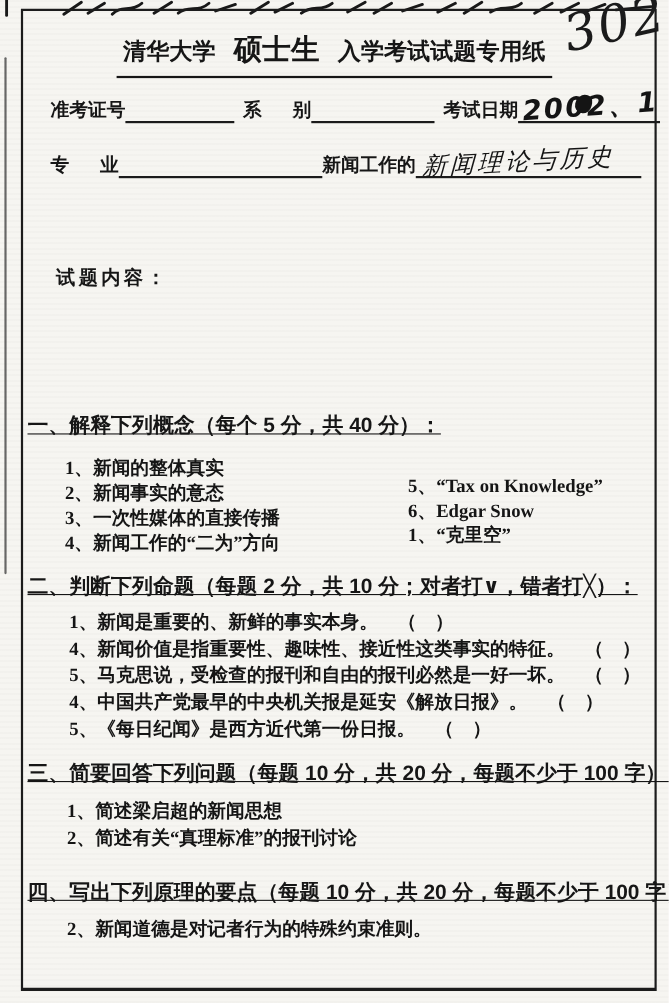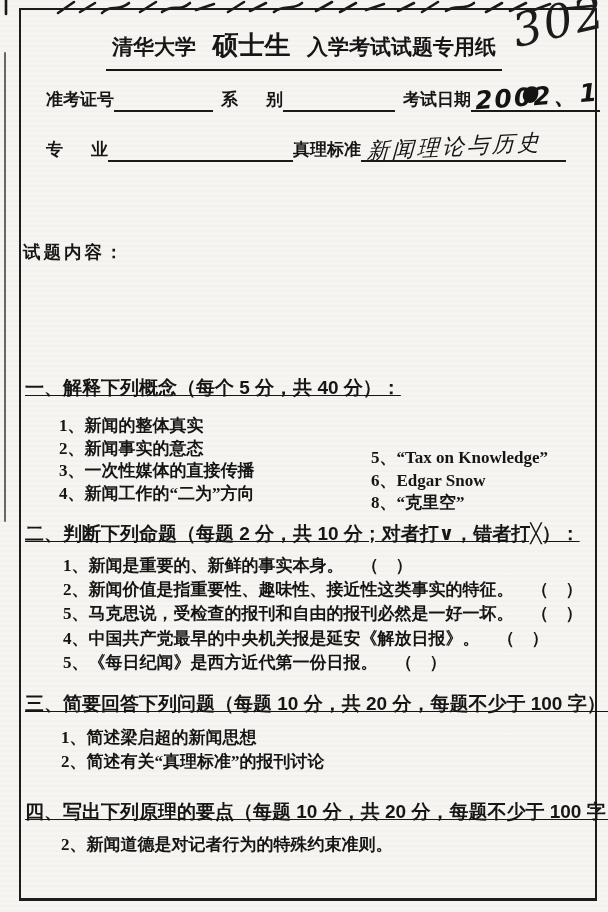--- a/index.html
+++ b/index.html
@@ -58,21 +58,21 @@
     position:absolute;left:52px;bottom:7px;width:15px;height:17px;
     background:#141414;border-radius:62% 40% 55% 48%;transform:rotate(12deg);
   }
   .hand-subject{
     position:absolute;left:6px;bottom:-2px;white-space:nowrap;
     font-family:"DejaVu Sans",sans-serif;font-style:italic;font-weight:500;
     font-size:22px;letter-spacing:3px;transform:rotate(-3deg) skewX(-5deg);color:#151515;
   }
 
   .content-label{
-    position:absolute;left:23px;top:240px;
+    position:absolute;left:51px;top:240px;
     font-size:17.5px;font-weight:600;letter-spacing:3px;
   }
   .paper-title{
     position:absolute;left:204px;top:279px;white-space:nowrap;
     font-size:28px;font-weight:700;letter-spacing:2px;
   }
 
   .section{position:absolute;left:25px;width:566px;}
   .section-heading{
     font-family:"Liberation Sans","DejaVu Sans",sans-serif;
@@ -82,21 +82,21 @@
   .section-2{top:522px;}
   .section-3{top:692px;}
   .section-4{top:800px;}
   .q-list{list-style:none;margin:16px;padding:0;}
   .q-list li{
     font-size:17px;font-weight:600;white-space:nowrap;color:#151515;
   }
   .s1-cols{position:relative;margin-top:9px;}
   .s1-left{margin-left:34px;}
   .s1-left li,.s1-right li{height:22.6px;line-height:22.6px;}
-  .s1-right{position:absolute;left:330px;top:16px;}
+  .s1-right{position:absolute;left:330px;top:0;}
   .s2-items{margin-top:9px;margin-left:38px;}
   .s2-items li{height:24.2px;line-height:24.2px;}
   .bracket{margin-left:18px;}
   .s3-items{margin-top:11px;margin-left:36px;}
   .s3-items li{height:24px;line-height:24px;}
   .s4-items{margin-top:10px;margin-left:36px;}
   .s4-items li{height:23px;line-height:23px;}
 </style>
 </head>
 <body>
@@ -140,51 +140,51 @@
     <span class="blank b3">
       <span class="hand-date">2002、1</span>
       <span class="ink-blot"></span>
     </span>
   </div>
 
   <div class="form-row row2">
     <span class="lbl">专</span>
     <span class="lbl gap-m">业</span>
     <span class="blank b4"></span>
-    <span class="lbl">真理标准</span>
+    <span class="lbl">新闻工作的</span>
     <span class="blank b5">
       <span class="hand-subject">新闻理论与历史</span>
     </span>
   </div>
 
   <div class="content-label">试题内容：</div>
 
 
   <div class="section section-1">
     <div class="section-heading">一、解释下列概念（每个 5 分，共 40 分）：</div>
     <div class="s1-cols">
       <ul class="q-list s1-left">
         <li>1、新闻的整体真实</li>
         <li>2、新闻事实的意态</li>
         <li>3、一次性媒体的直接传播</li>
         <li>4、新闻工作的“二为”方向</li>
       </ul>
       <ul class="q-list s1-right">
         <li>5、“Tax on Knowledge”</li>
         <li>6、Edgar Snow</li>
-        <li>8、“克里空”</li>
+        <li>1、“克里空”</li>
       </ul>
     </div>
   </div>
 
   <div class="section section-2">
     <div class="section-heading">二、判断下列命题（每题 2 分，共 10 分；对者打∨，错者打╳）：</div>
     <ul class="q-list s2-items">
       <li><span>1、新闻是重要的、新鲜的事实本身。</span><span class="bracket">（　）</span></li>
-      <li><span>2、新闻价值是指重要性、趣味性、接近性这类事实的特征。</span><span class="bracket">（　）</span></li>
+      <li><span>4、新闻价值是指重要性、趣味性、接近性这类事实的特征。</span><span class="bracket">（　）</span></li>
       <li><span>5、马克思说，受检查的报刊和自由的报刊必然是一好一坏。</span><span class="bracket">（　）</span></li>
       <li><span>4、中国共产党最早的中央机关报是延安《解放日报》。</span><span class="bracket">（　）</span></li>
       <li><span>5、《每日纪闻》是西方近代第一份日报。</span><span class="bracket">（　）</span></li>
     </ul>
   </div>
 
   <div class="section section-3">
     <div class="section-heading">三、简要回答下列问题（每题 10 分，共 20 分，每题不少于 100 字）：</div>
     <ul class="q-list s3-items">
       <li>1、简述梁启超的新闻思想</li>

